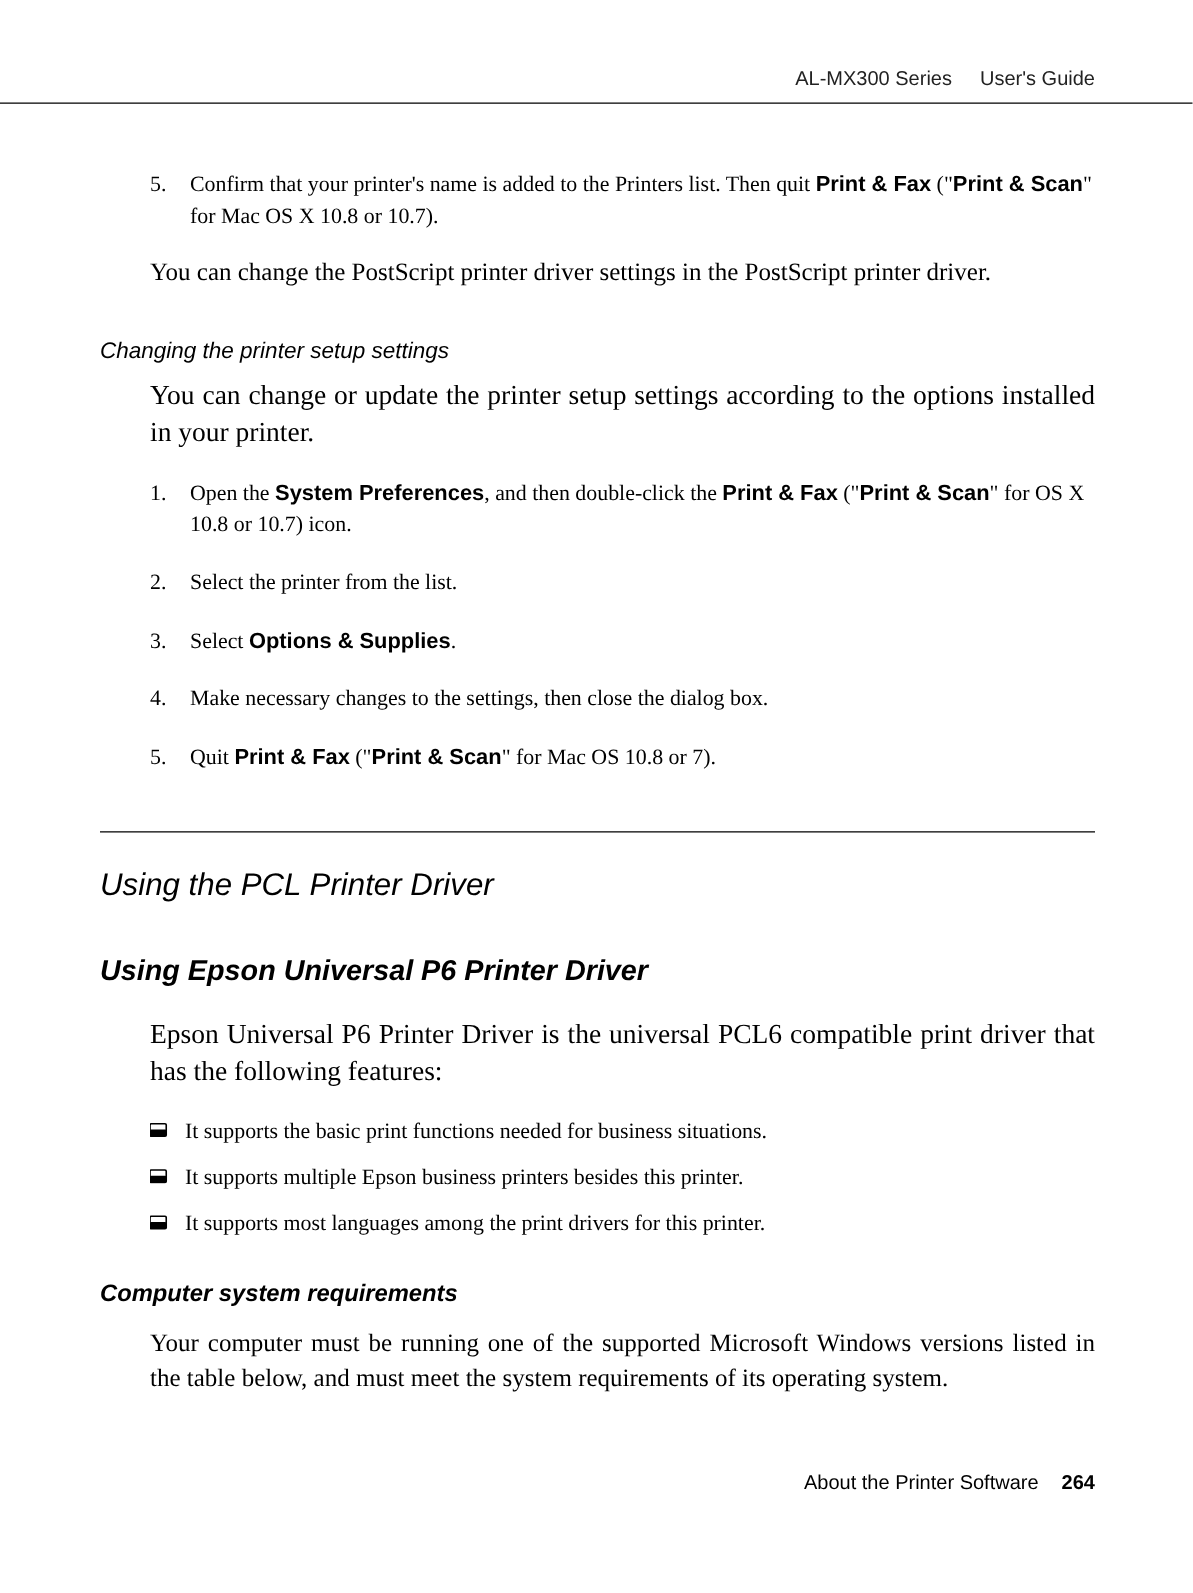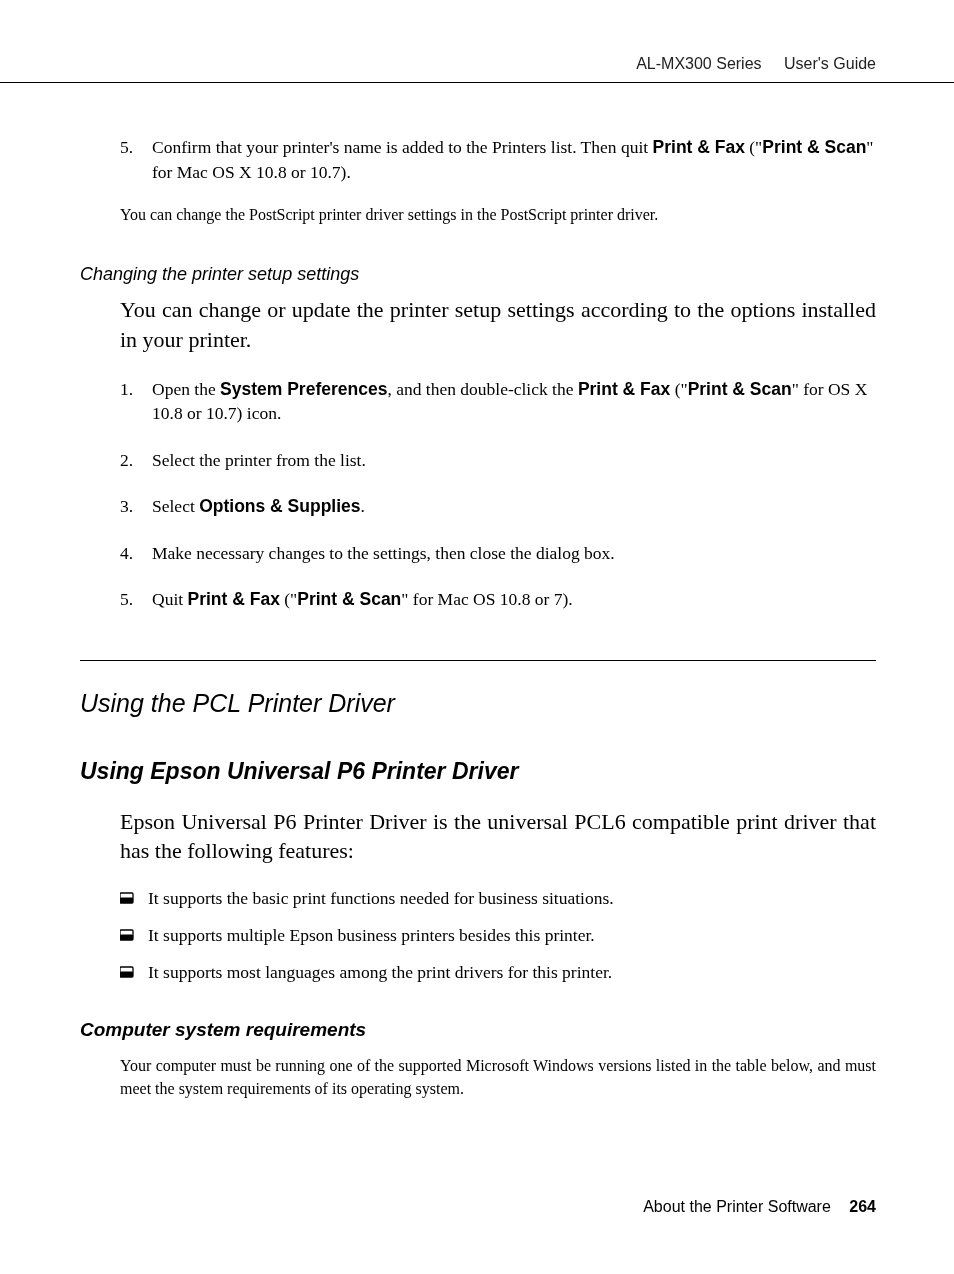--- a/index.html
+++ b/index.html
@@ -55,21 +55,21 @@
     .heading-h3 {
       font-family: 'Segoe UI', 'Myriad Pro', Arial, sans-serif;
       font-weight: bold;
       font-style: italic;
       font-size: 19px;
       margin-top: 50px;
       margin-bottom: 14px;
     }
     .para {
       margin-left: 40px;
-      font-size: 16px;
+      font-size: 20px;
       line-height: 1.4;
       margin-bottom: 20px;
     }
     .subheading {
       font-family: 'Segoe UI', 'Myriad Pro', Arial, sans-serif;
       font-style: italic;
       font-size: 18px;
       margin-top: 38px;
       margin-bottom: 10px;
     }
@@ -111,21 +111,21 @@
       flex: 0 0 28px;
       position: relative;
     }
     .bullet-icon svg {
       position: absolute;
       top: 4px;
       left: 0;
     }
     .footer {
       position: absolute;
-      bottom: 58px;
+      bottom: 78px;
       right: 78px;
       font-family: 'Segoe UI', 'Myriad Pro', Arial, sans-serif;
       font-size: 16px;
       text-align: right;
     }
     .footer .pagenum { font-weight: bold; margin-left: 14px; }
   </style>
 </head>
 <body>
 

